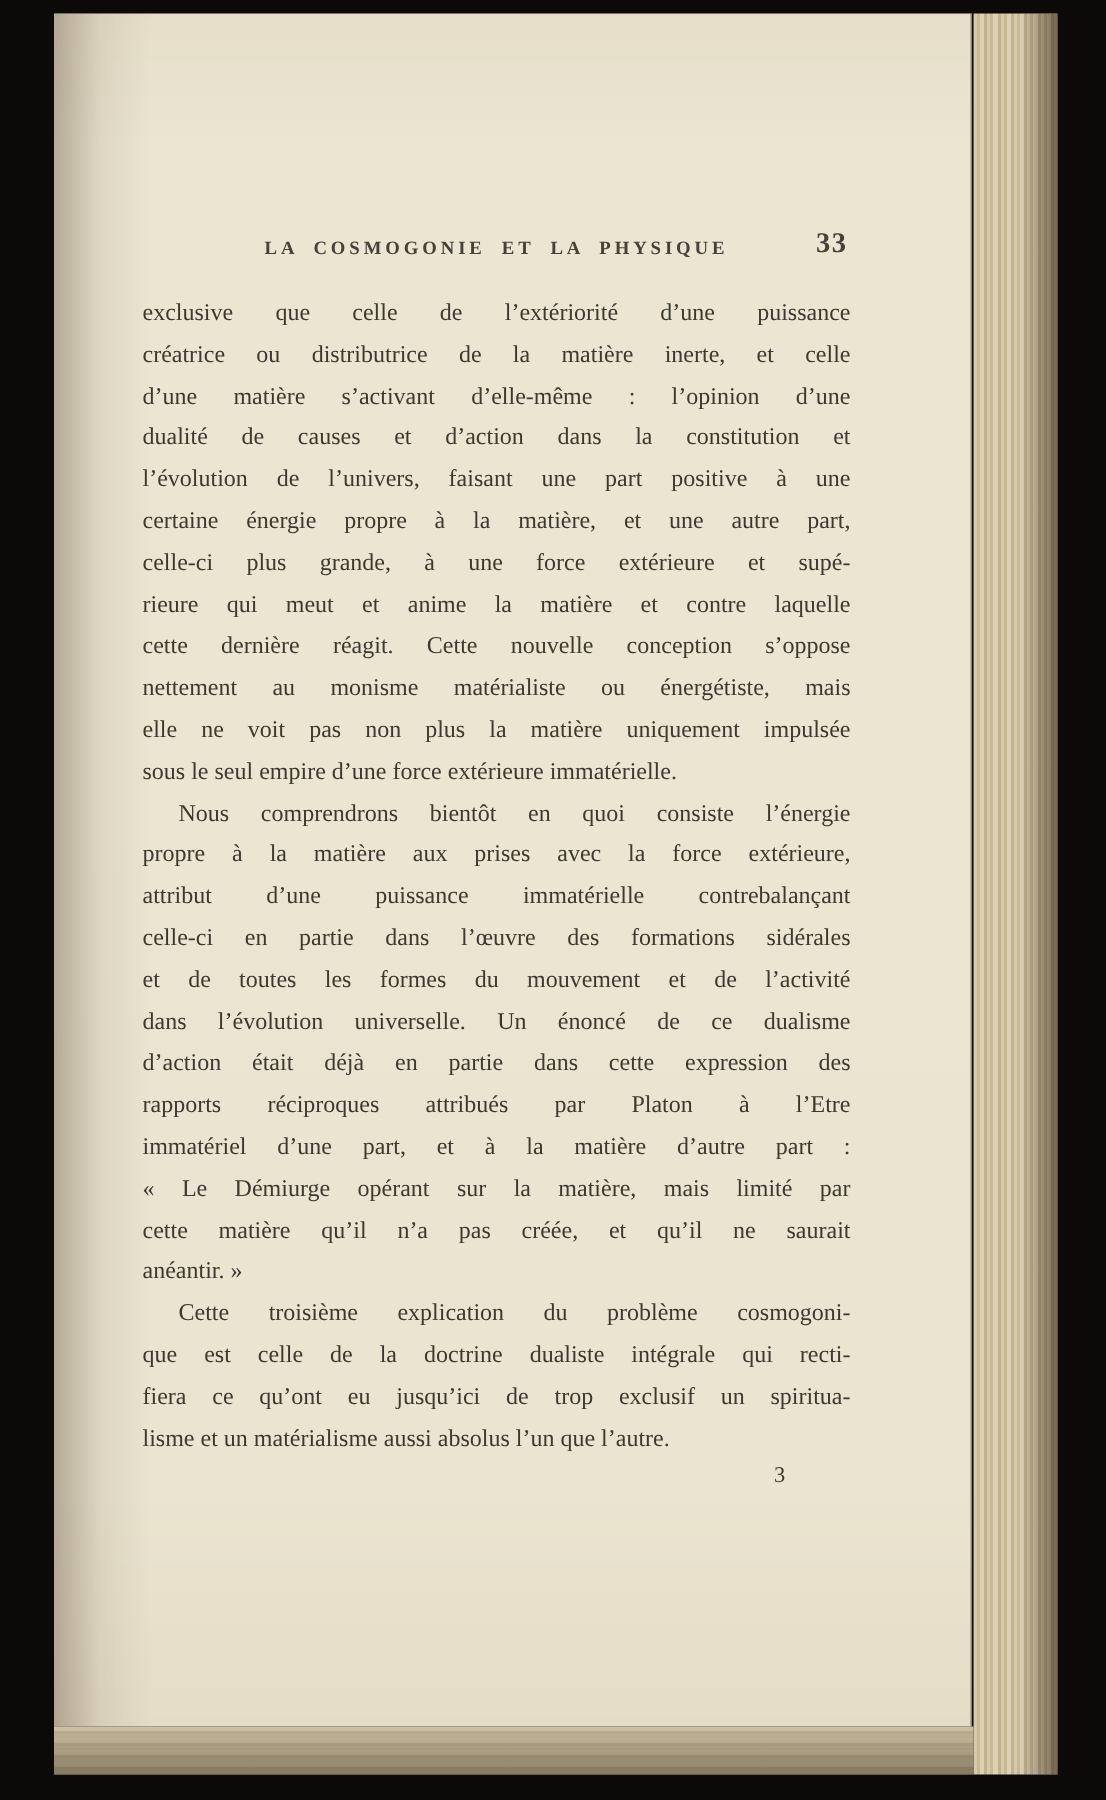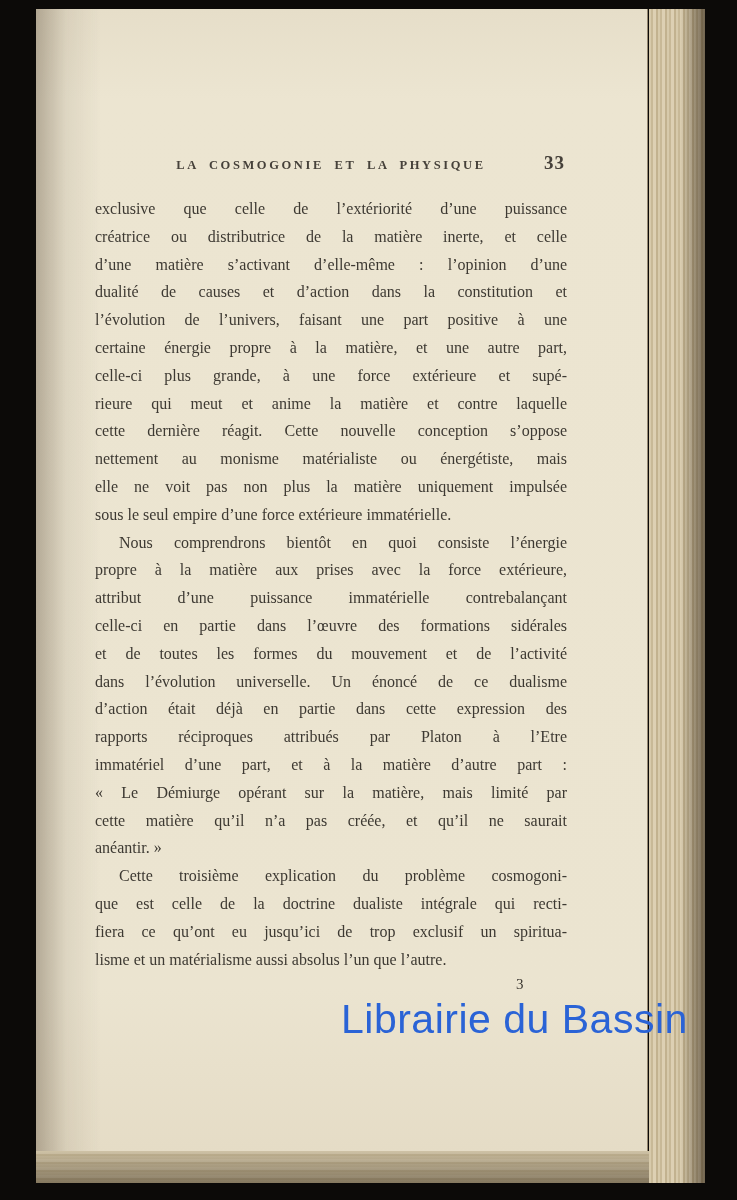--- a/index.html
+++ b/index.html
@@ -99,15 +99,14 @@
           <div class="line last">lisme et un matérialisme aussi absolus l’un que l’autre.</div>
         </div>
         <div class="signature">3</div>
       </div>
 
   </div>
 
   <div class="fore-edge"></div>
   <div class="bottom-edge"></div>
 
-  <div class="watermark" style="color: rgb(42, 99, 214);">Librairie du Bassin</div>
 
 </div>
 
 </body></html>

